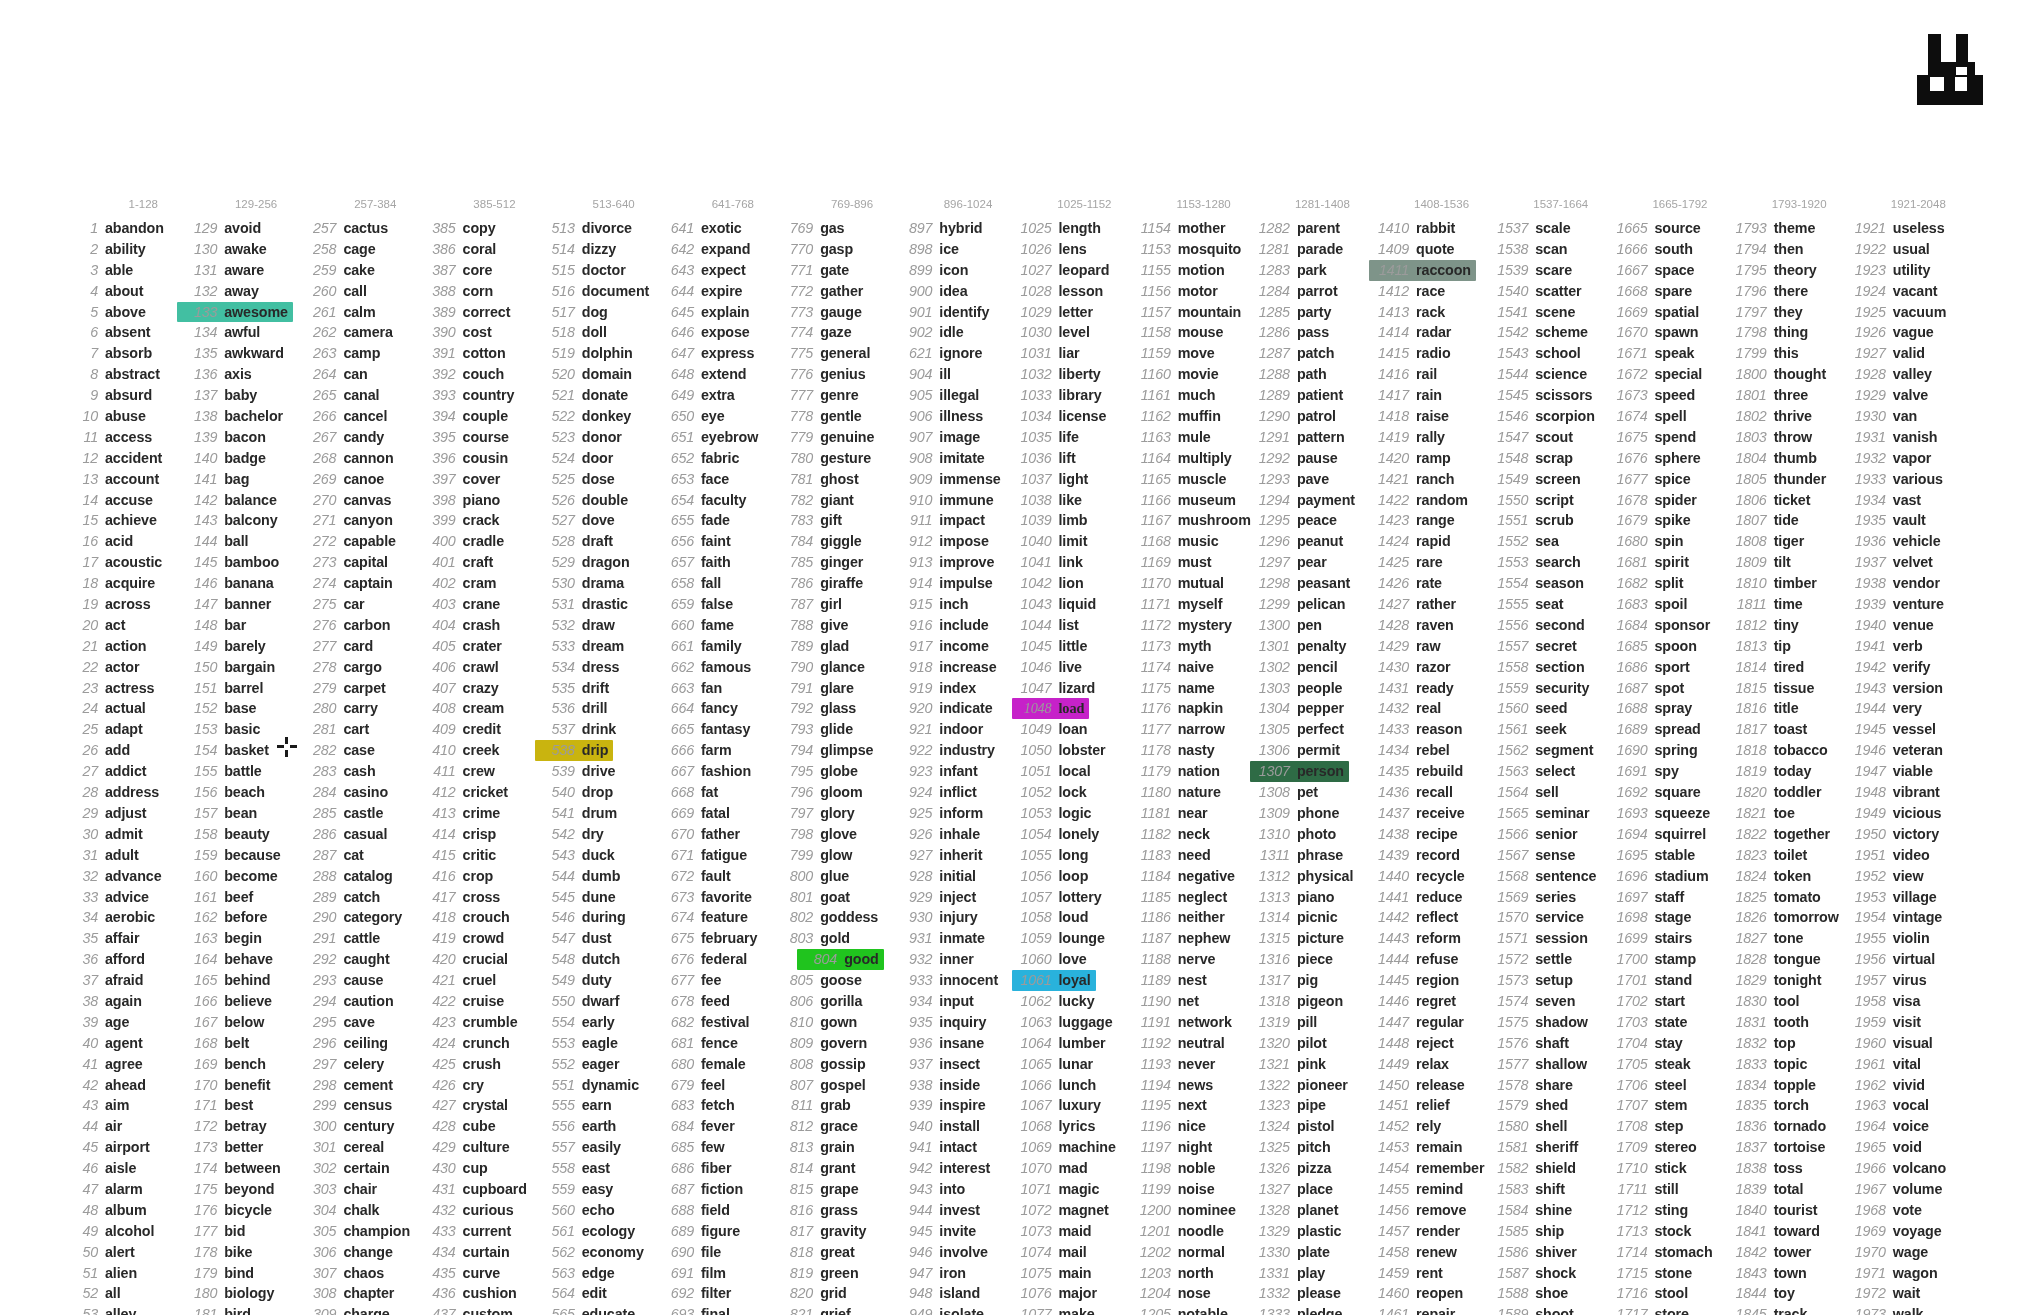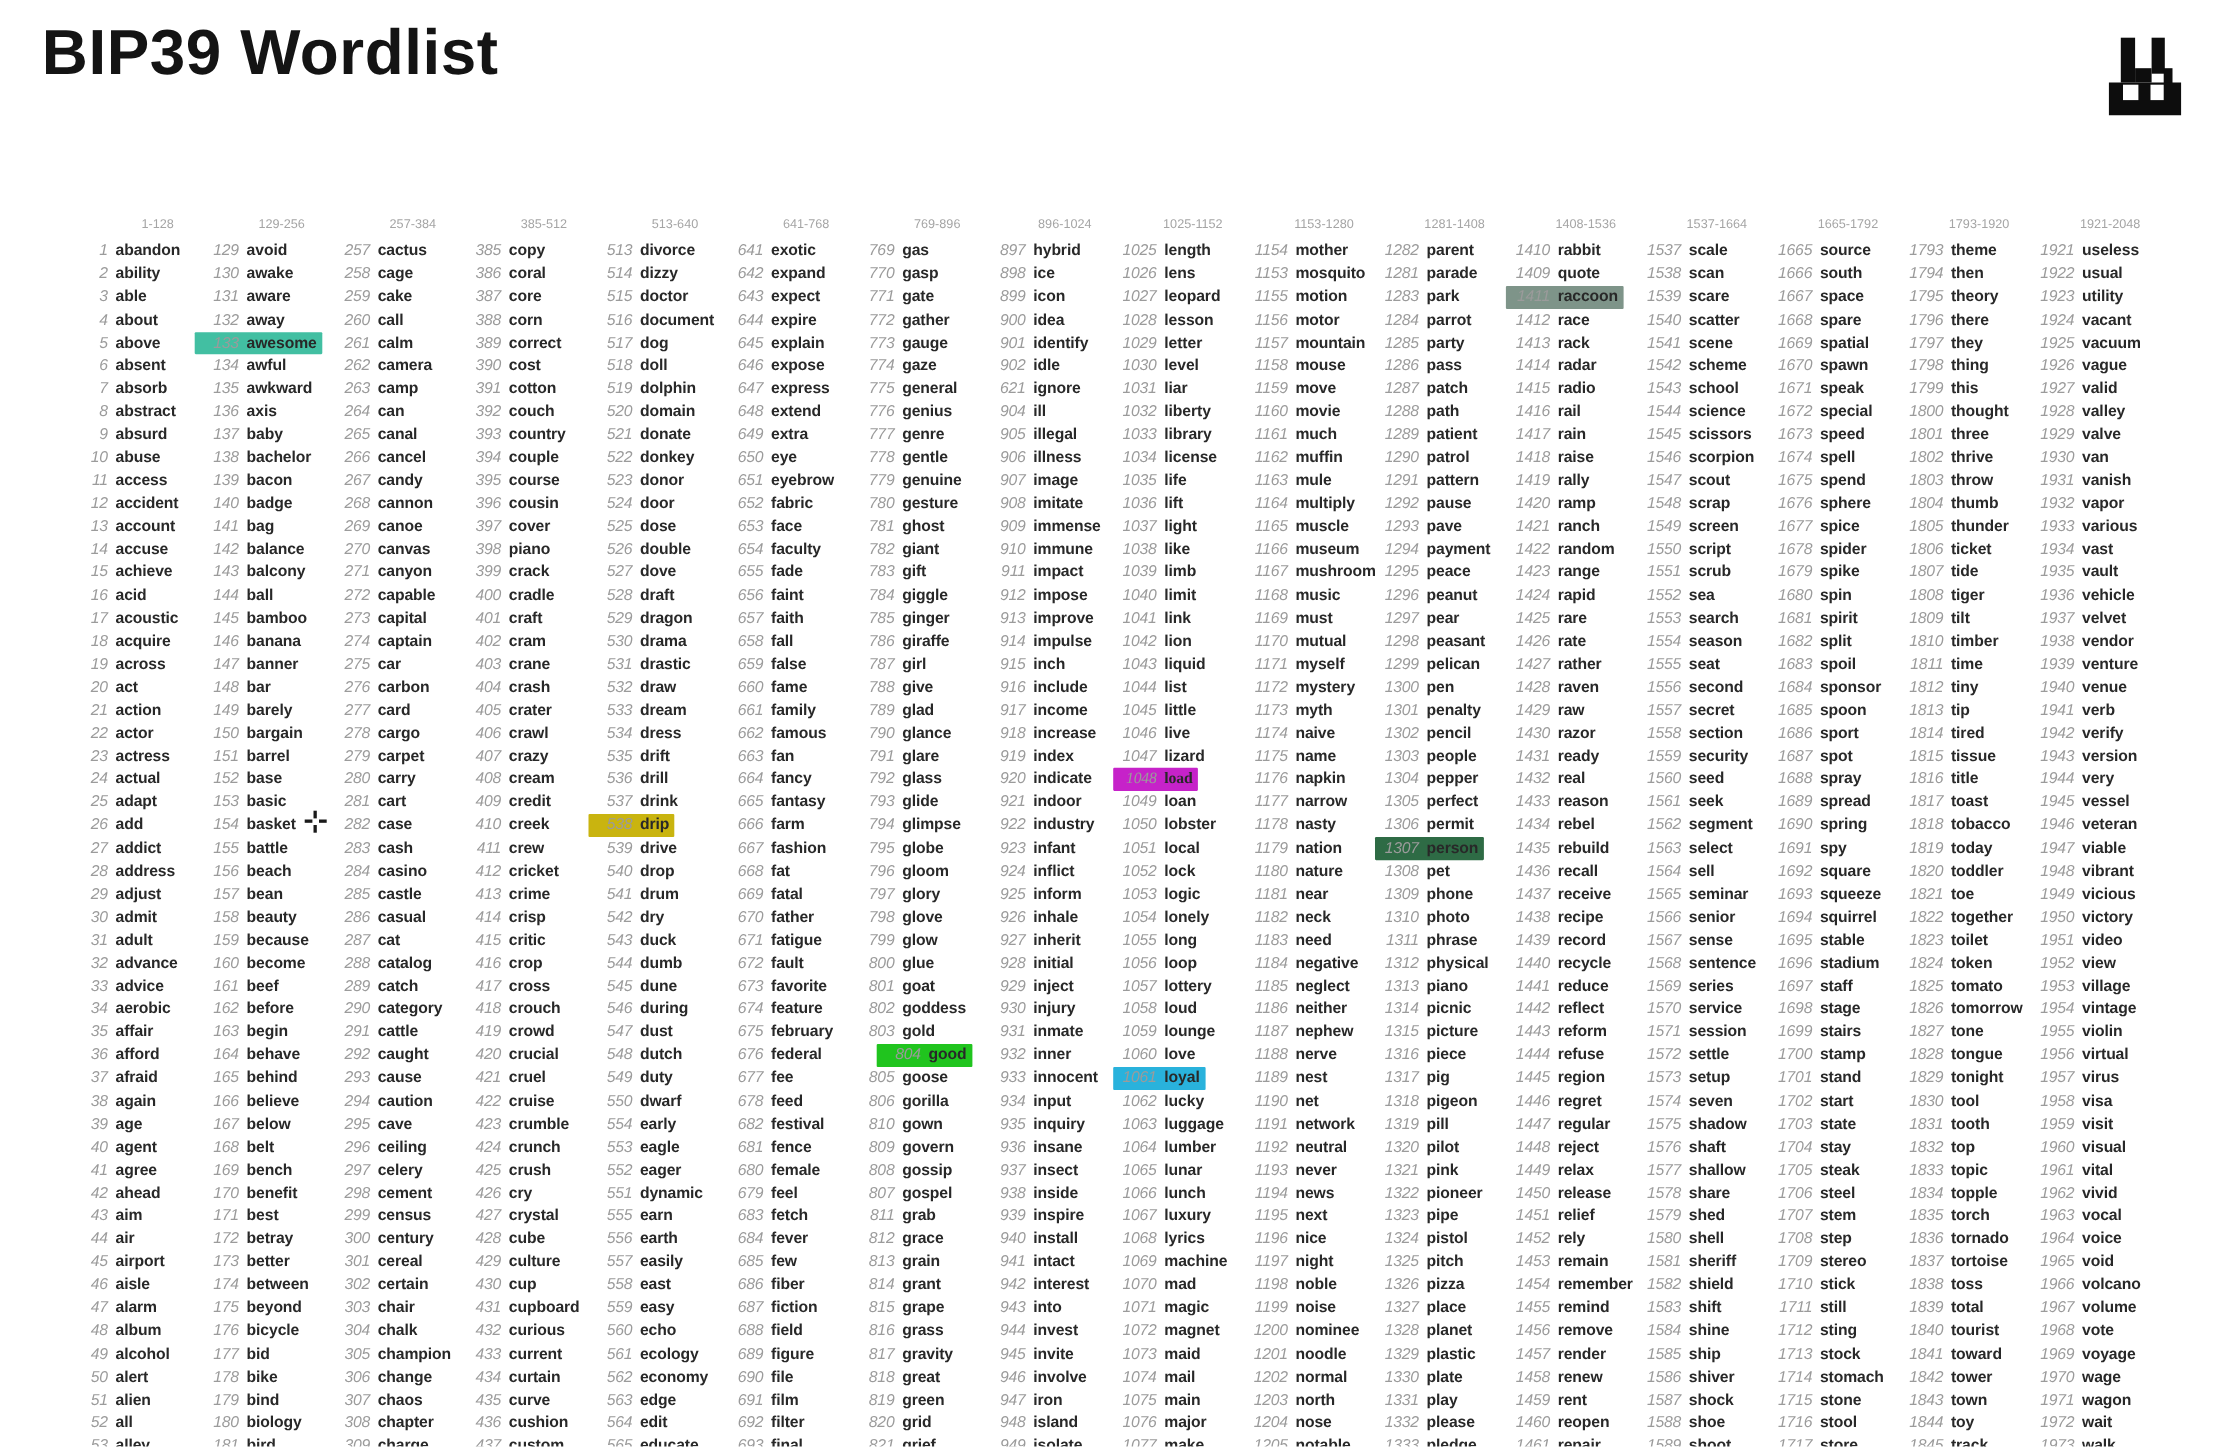--- a/index.html
+++ b/index.html
@@ -19,21 +19,20 @@
   .num{display:inline-block;width:36px;text-align:right;font-style:italic;color:#9b9b9b;font-size:14.3px;letter-spacing:-0.2px}
   .word{margin-left:7px;color:#282828;font-weight:700;font-size:14.3px;letter-spacing:-0.1px}
   .cursor-part{position:absolute;background:#1a1a1a}
   .cur-v{width:3px;height:7px;left:285px}
   .cur-h{width:7px;height:3px;top:745px}
 </style>
 </head>
 <body>
 
 <div class="page-header">
-  <div class="title">BIP39 Wordlist</div>
 </div>
 
 <svg class="logo" viewBox="0 0 66 71" xmlns="http://www.w3.org/2000/svg">
   <rect x="11" y="0" width="13" height="41" fill="#0d0d0d"></rect>
   <rect x="39" y="0" width="12" height="33" fill="#0d0d0d"></rect>
   <rect x="24" y="28" width="15" height="13" fill="#0d0d0d"></rect>
   <rect x="50" y="28" width="8" height="15" fill="#0d0d0d"></rect>
   <rect x="0" y="41" width="66" height="30" fill="#0d0d0d"></rect>
   <rect x="13" y="43" width="14" height="14" fill="#ffffff"></rect>
   <rect x="38" y="43" width="12" height="14" fill="#ffffff"></rect>

